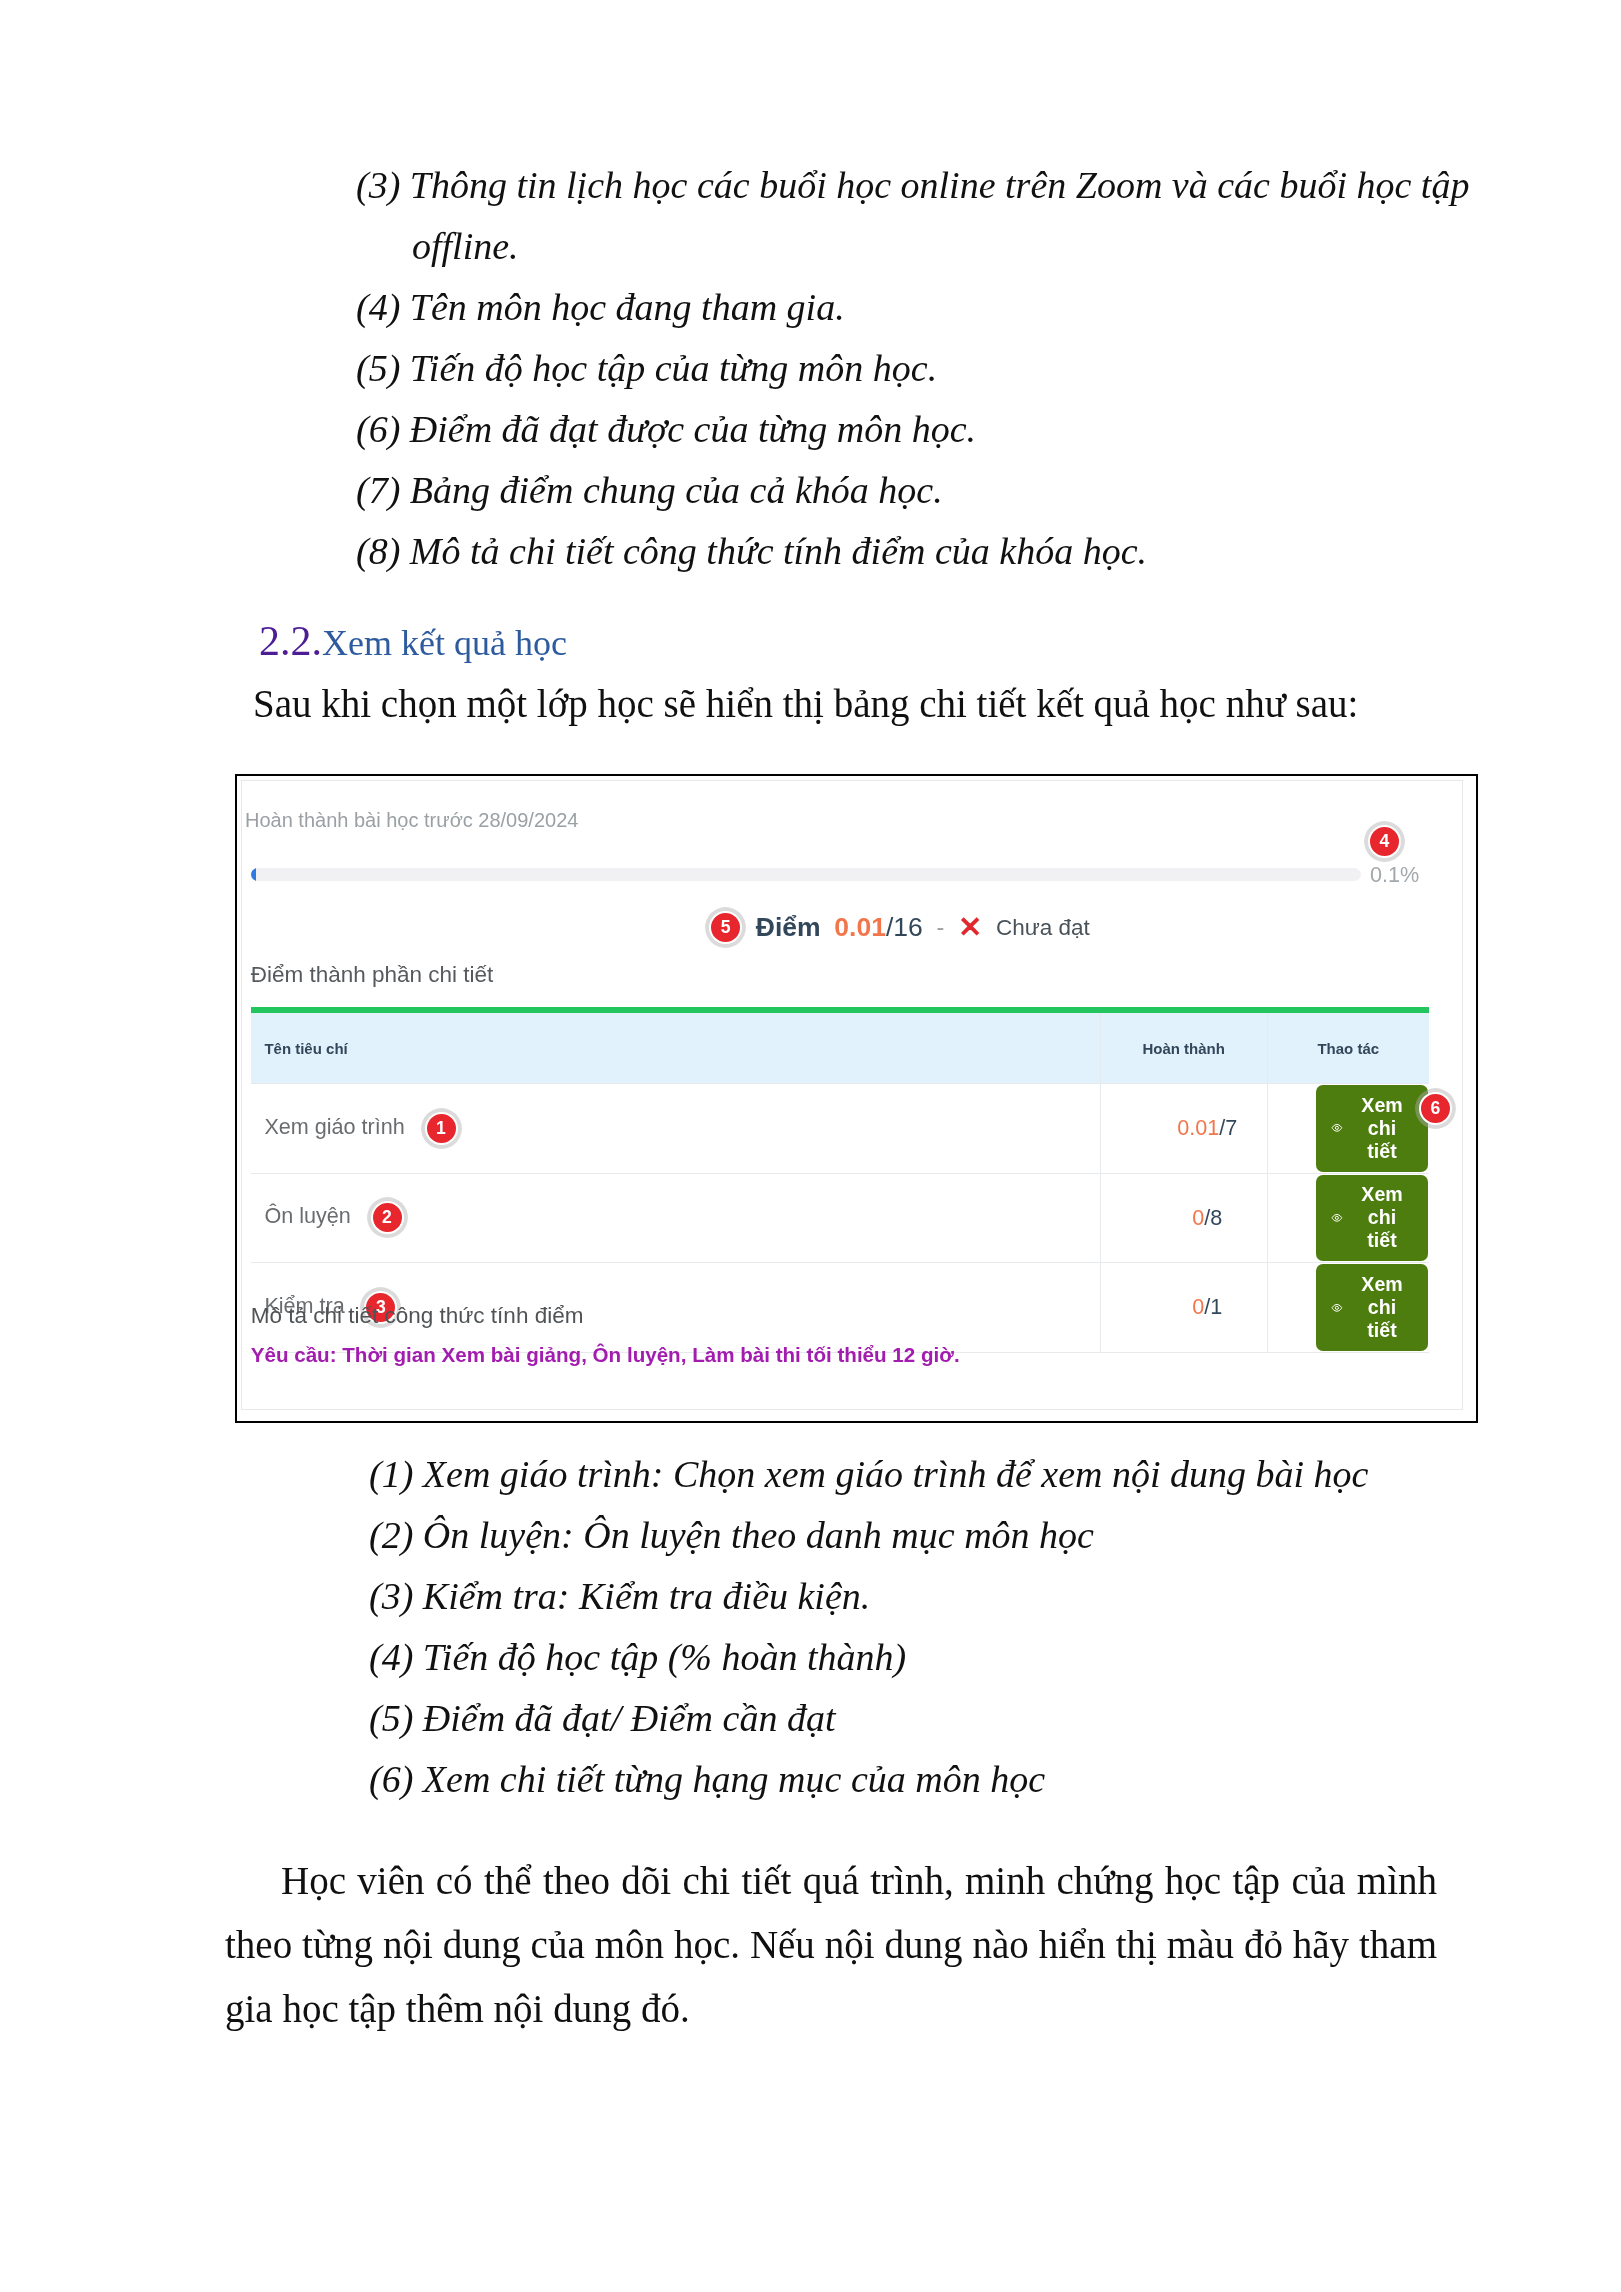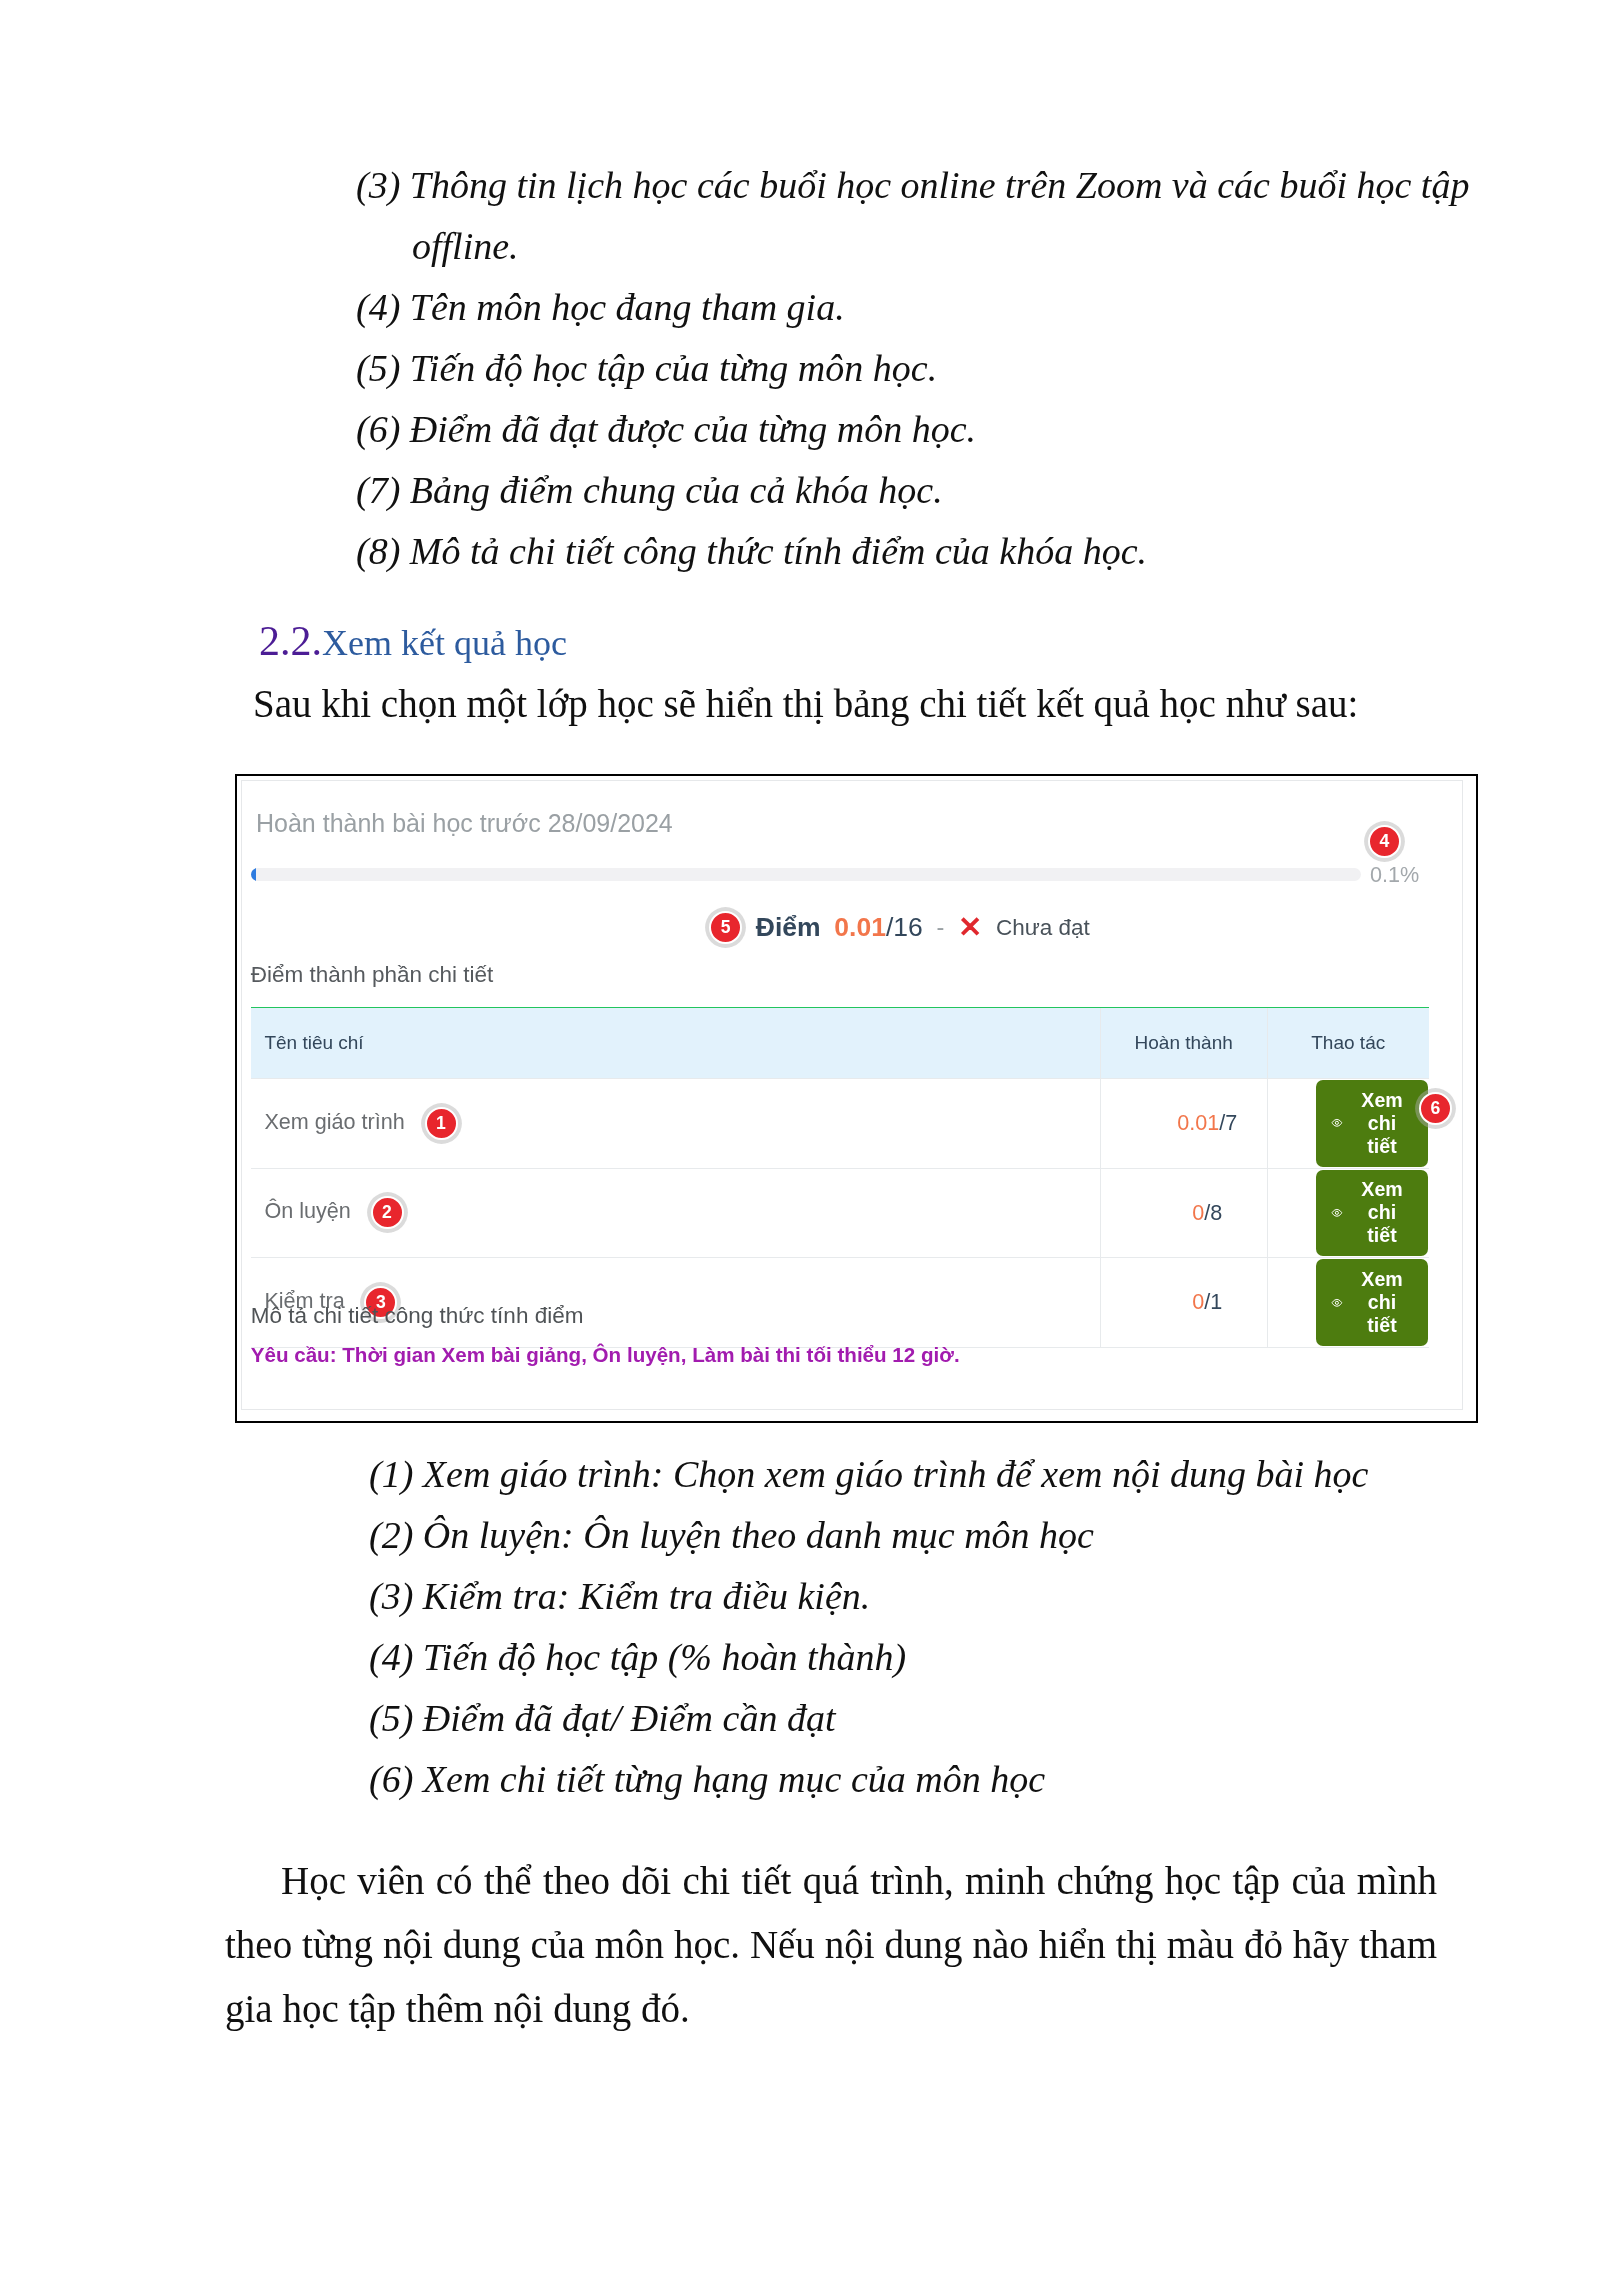--- a/index.html
+++ b/index.html
@@ -38,21 +38,21 @@
   }
 
   
   .figure{
     position:absolute;left:235px;top:774px;width:1243px;height:649px;
     border:2.9px solid #000;background:#fff;box-sizing:border-box;
     font-family:"Liberation Sans", sans-serif;
   }
   .card-edge{position:absolute;left:3.9px;top:3.9px;right:12.7px;bottom:10.8px;border:1px solid #e6e8ea;pointer-events:none;}
 
-  .deadline{position:absolute;left:19px;top:33px;font-size:25px;color:#9aa0a4;}
+  .deadline{position:absolute;left:8px;top:33px;font-size:20px;color:#9aa0a4;}
 
   .progressbar{position:absolute;left:13.7px;top:92px;width:1110px;height:12.7px;background:#f1f1f3;border-radius:6.9px;overflow:hidden;}
   .progressbar .fill{height:100%;width:4.9px;background:#2e7ce0;}
   .pct{position:absolute;left:1133px;top:86px;font-size:21.6px;color:#a3a8ac;}
 
   .score-row{
     position:absolute;left:0;top:129px;width:100%;height:45px;
     display:flex;align-items:center;justify-content:center;gap:13.7px;
     transform:translateX(43px);
   }
@@ -67,22 +67,22 @@
 
   .score-table{
     position:absolute;left:13.7px;top:231px;width:1178px;
     border-collapse:collapse;table-layout:fixed;
     font-size:21.6px;color:#6a6d70;
   }
   .score-table col.c1{width:72.1%;}
   .score-table col.c2{width:14.2%;}
   .score-table col.c3{width:13.7%;}
   .score-table th{
-    background:#e2f2fc;color:#33475b;font-weight:normal;font-size:19px;
-    height:68px;border-top:1px solid #22c55e;border-bottom:1px solid #e7eaec;
+    background:#e2f2fc;color:#33475b;font-weight:bold;font-size:15px;
+    height:68px;border-top:6px solid #22c55e;border-bottom:1px solid #e7eaec;
   }
   .score-table th.h-name{text-align:left;padding-left:13.7px;}
   .score-table td{height:68px;border-bottom:1px solid #e7eaec;}
   .score-table th+th,.score-table td+td{border-left:1px solid #e7eaec;}
   .td-name{text-align:left;padding-left:13.7px;}
   .td-val,.td-act{text-align:center;padding-left:48px;}
   .val-achieved{color:#f2764b;}
   .val-total{color:#33475b;}
 
   .btn-detail{

